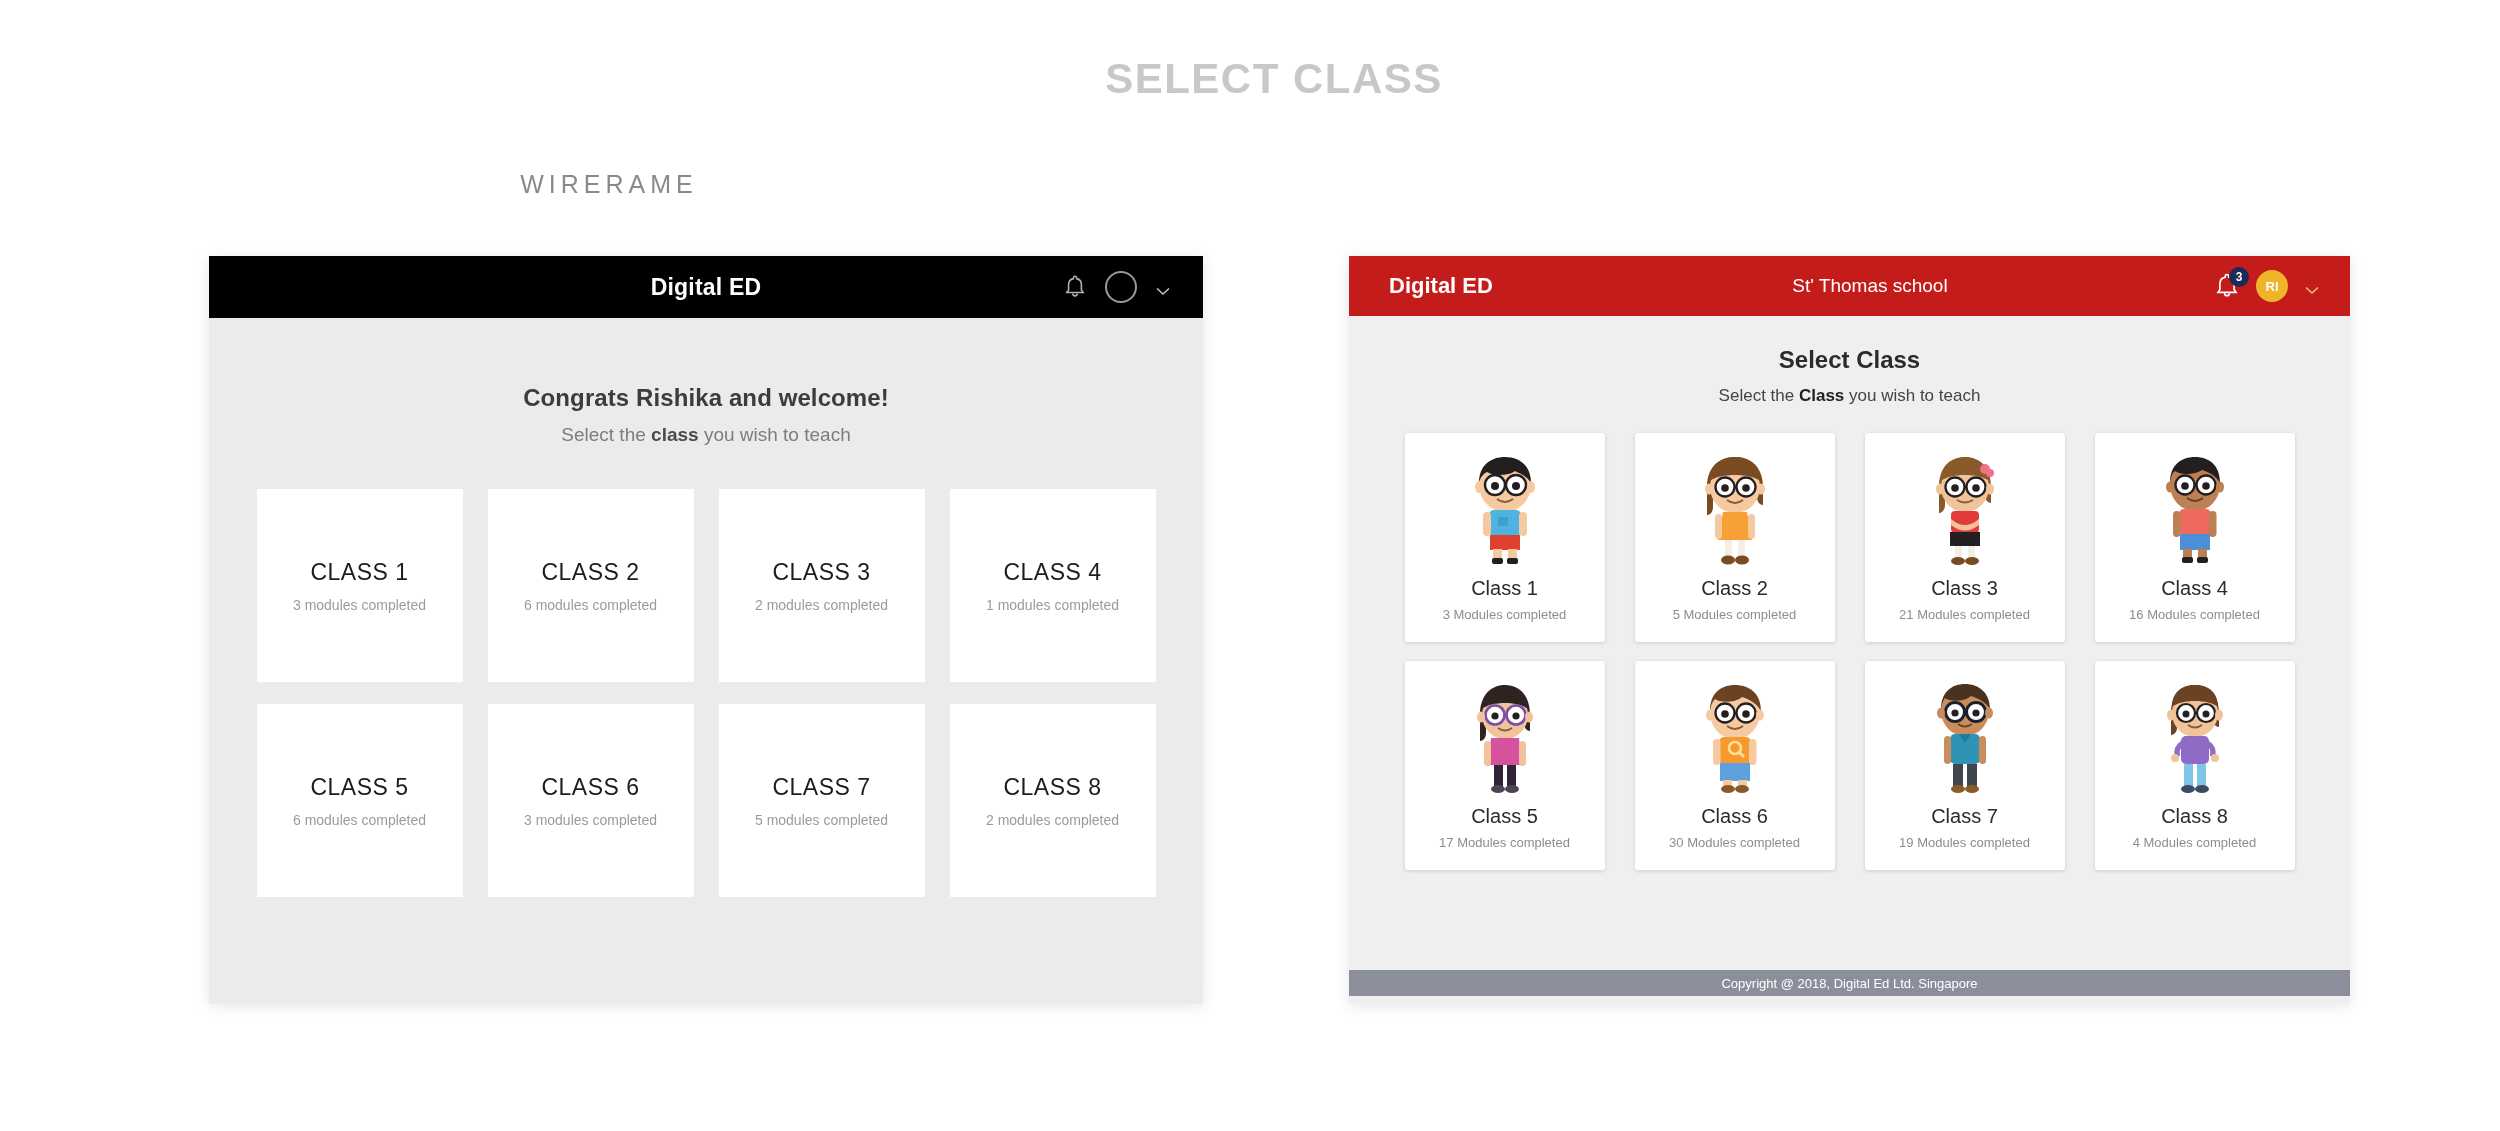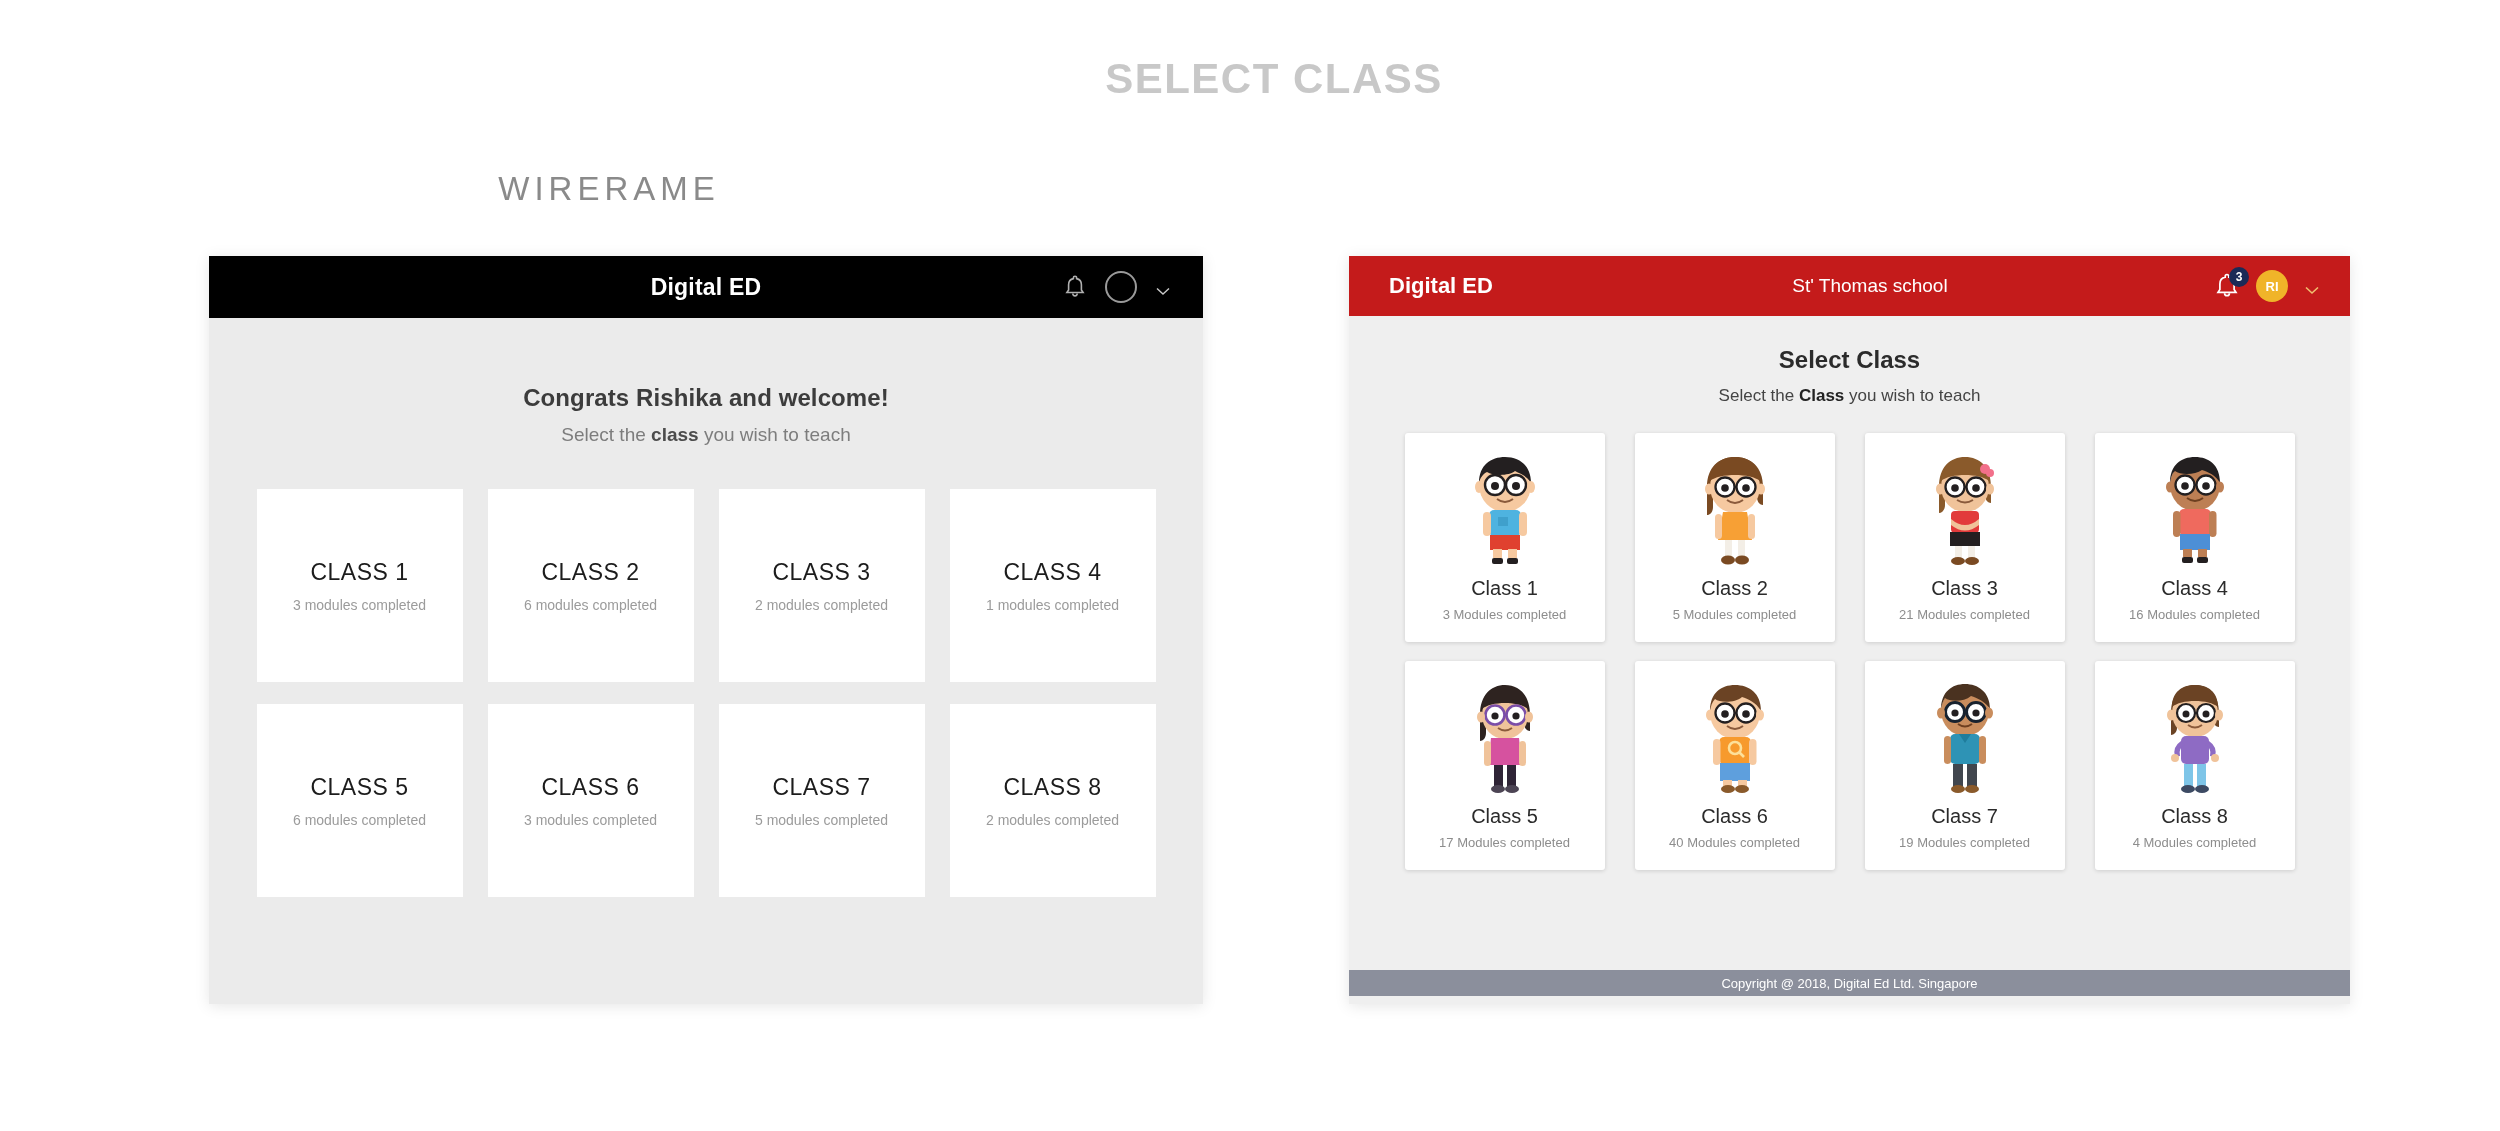--- a/index.html
+++ b/index.html
@@ -13,21 +13,21 @@
 
   
   .main-title {
     position: absolute; top: 55px; left: 0; width: 2500px;
     text-align: center;
     font-size: 42px; font-weight: 700; letter-spacing: 1.5px;
     color: #c8c8c8;
   }
   .section-label {
     position: absolute; top: 170px;
-    font-size: 33px; font-weight: 400; letter-spacing: 5px;
+    font-size: 25px; font-weight: 400; letter-spacing: 5px;
     color: #8a8a8a; text-align: center;
   }
   .section-label.wf { left: 385px; width: 400px; }
   .section-label.vd { left: 1640px; width: 400px; }
 
   
   .panel {
     position: absolute;
     overflow: hidden;
     box-shadow: 0 2px 14px rgba(0,0,0,0.10);
@@ -406,21 +406,21 @@
               <rect x="34" y="64" width="7.5" height="26" rx="3.7" fill="#f6c9a0"></rect>
               <rect x="70" y="64" width="7.5" height="26" rx="3.7" fill="#f6c9a0"></rect>
               <rect x="41" y="88" width="30" height="18" fill="#5e9fdd"></rect>
               <rect x="44" y="105" width="9" height="7" fill="#f6c9a0"></rect>
               <rect x="59" y="105" width="9" height="7" fill="#f6c9a0"></rect>
               <ellipse cx="49" cy="114" rx="7" ry="4" fill="#8a5a2b"></ellipse>
               <ellipse cx="63" cy="114" rx="7" ry="4" fill="#8a5a2b"></ellipse>
             </svg>
           </span>
           <div class="vd-card-title">Class 6</div>
-          <div class="vd-card-sub">40 Modules completed</div>
+          <div class="vd-card-sub">30 Modules completed</div>
         </div>
 
         <div class="vd-card">
           <span class="avatar-art">
             <svg viewBox="0 0 112 120" width="112" height="120">
               <ellipse cx="56" cy="36" rx="24" ry="25" fill="#c98d5d"></ellipse>
               <path d="M32 34c0-17 11-25 24-25s25 8 25 25c-5-8-13-11-19-13-7 6-21 6-26 2-2 3-3 6-4 11z" fill="#4a3220"></path>
               <circle cx="46" cy="37" r="9.5" fill="#fff" stroke="#18222e" stroke-width="3"></circle>
               <circle cx="67" cy="37" r="9.5" fill="#fff" stroke="#18222e" stroke-width="3"></circle>
               <line x1="55.5" y1="37" x2="57.5" y2="37" stroke="#18222e" stroke-width="3"></line>

